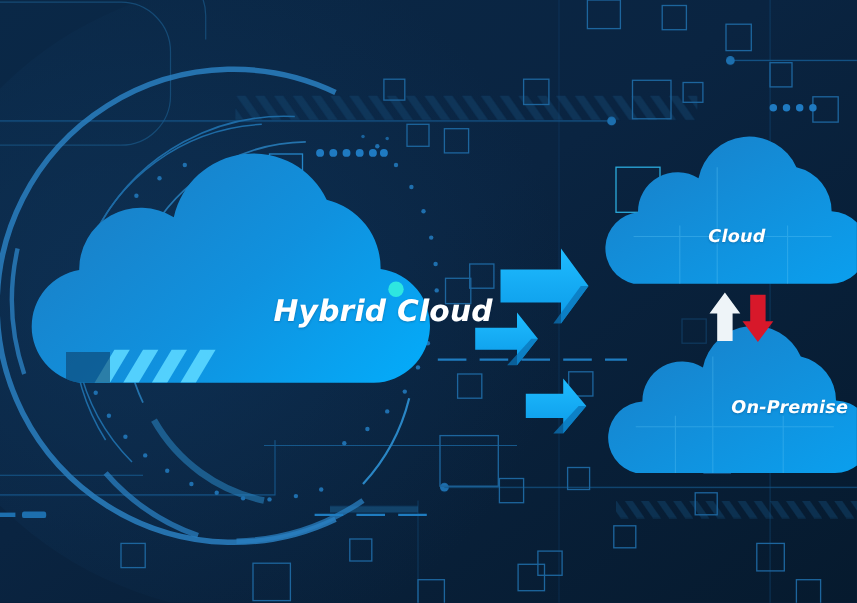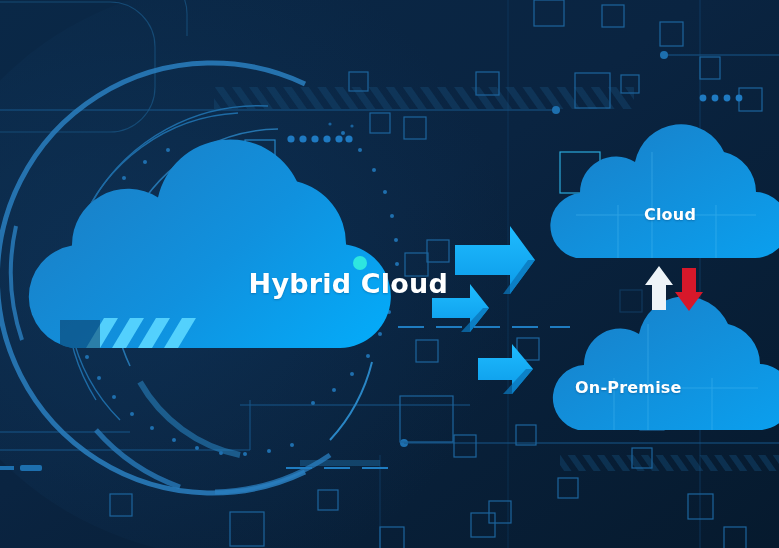--- a/index.html
+++ b/index.html
@@ -12,24 +12,25 @@
   }
   #stage svg.layer{position:absolute;left:0;top:0;width:779px;height:548px;}
   .lbl{
     position:absolute;
     color:#ffffff;
     font-weight:bold;
     white-space:nowrap;
     letter-spacing:.2px;
     text-shadow:0 1px 2px rgba(0,40,80,.30);
     pointer-events:none;
+    font-style:italic;
   }
   #lbl-hybrid{left:0;top:268px;width:448px;text-align:right;font-size:27px;}
   #lbl-cloud{left:575px;top:205px;width:190px;text-align:center;font-size:16px;}
-  #lbl-onprem{left:575px;top:378px;width:196px;text-align:left;font-size:16px;}
+  #lbl-onprem{left:575px;top:360px;width:196px;text-align:right;font-size:16px;}
 </style>
 </head>
 <body>
 
 <div id="stage">
 
   <svg class="layer" viewBox="0 0 779 548" xmlns="http://www.w3.org/2000/svg">
     <defs>
       <linearGradient id="bgGrad" x1="0" y1="0" x2="1" y2="1">
         <stop offset="0%" stop-color="#0a2847"></stop>

